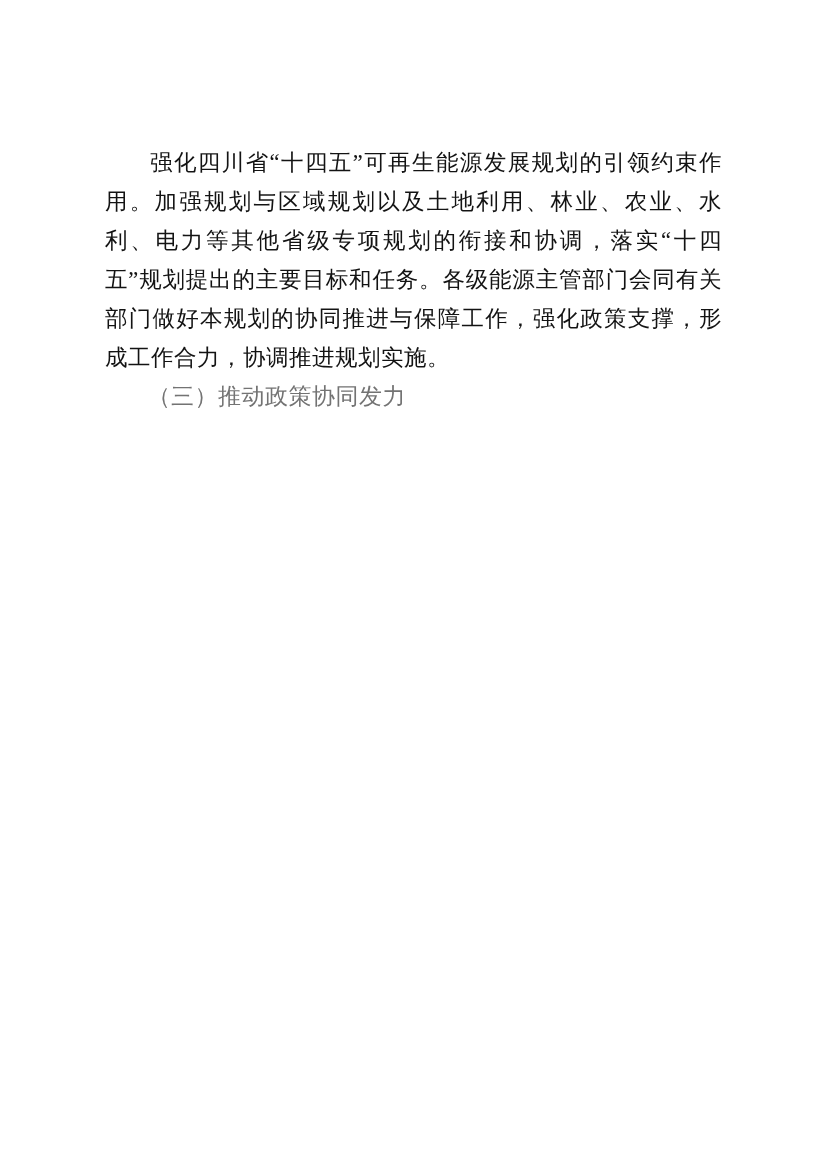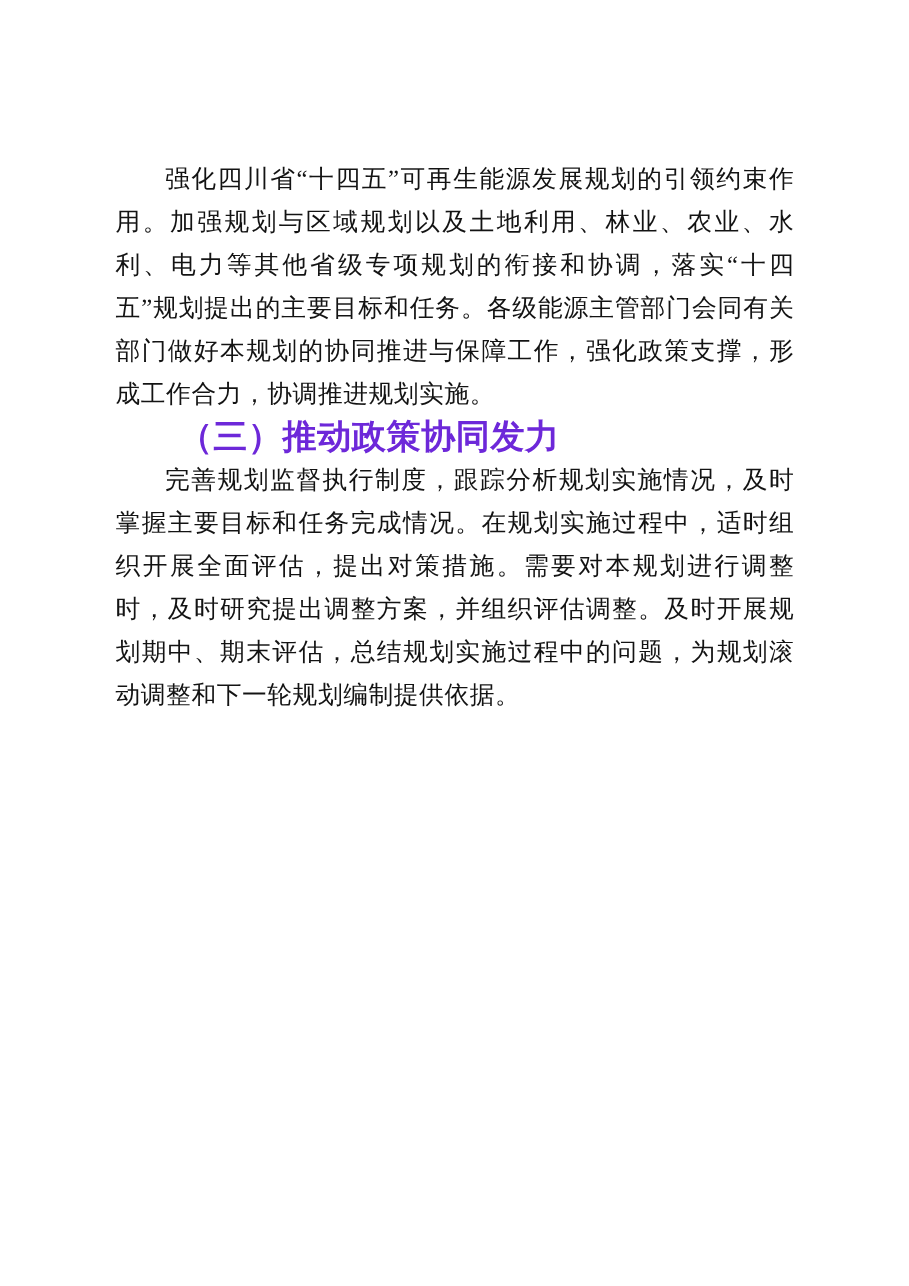--- a/index.html
+++ b/index.html
@@ -28,25 +28,25 @@
     font-size: 22.5px;
     line-height: 39px;
     text-align: justify;
     text-align-last: left;
     text-indent: 2em;
     color: #131313;
     letter-spacing: 0.5px;
   }
   .section-heading {
     margin: 0;
-    font-size: 31px;
+    font-size: 23px;
     line-height: 40px;
-    font-weight: 700;
+    font-weight: 400;
     text-indent: 1.85em;
-    color: #6d28d9;
+    color: #737373;
     letter-spacing: 0.5px;
   }
   .page-footer {
     position: absolute;
     top: 1007px;
     right: 100px;
     display: flex;
     align-items: center;
     gap: 13px;
     font-size: 20px;
@@ -70,21 +70,20 @@
 <div class="page">
 
   <div class="content">
 
     <p class="body-para">强化四川省“十四五”可再生能源发展规划的引领约束作用。加强规划与区域规划以及土地利用、林业、农业、水利、电力等其他省级专项规划的衔接和协调，落实“十四五”规划提出的主要目标和任务。各级能源主管部门会同有关部门做好本规划的协同推进与保障工作，强化政策支撑，形成工作合力，协调推进规划实施。</p>
 
     <h3 class="section-heading">（三）推动政策协同发力</h3>
 
 
 
-    <p class="body-para">完善规划监督执行制度，跟踪分析规划实施情况，及时掌握主要目标和任务完成情况。在规划实施过程中，适时组织开展全面评估，提出对策措施。需要对本规划进行调整时，及时研究提出调整方案，并组织评估调整。及时开展规划期中、期末评估，总结规划实施过程中的问题，为规划滚动调整和下一轮规划编制提供依据。</p>
 
   </div>
 
   <div class="page-footer">
     <span class="footer-dash">—</span>
     <span class="footer-num">19</span>
     <span class="footer-dash">—</span>
   </div>
 
 </div>

